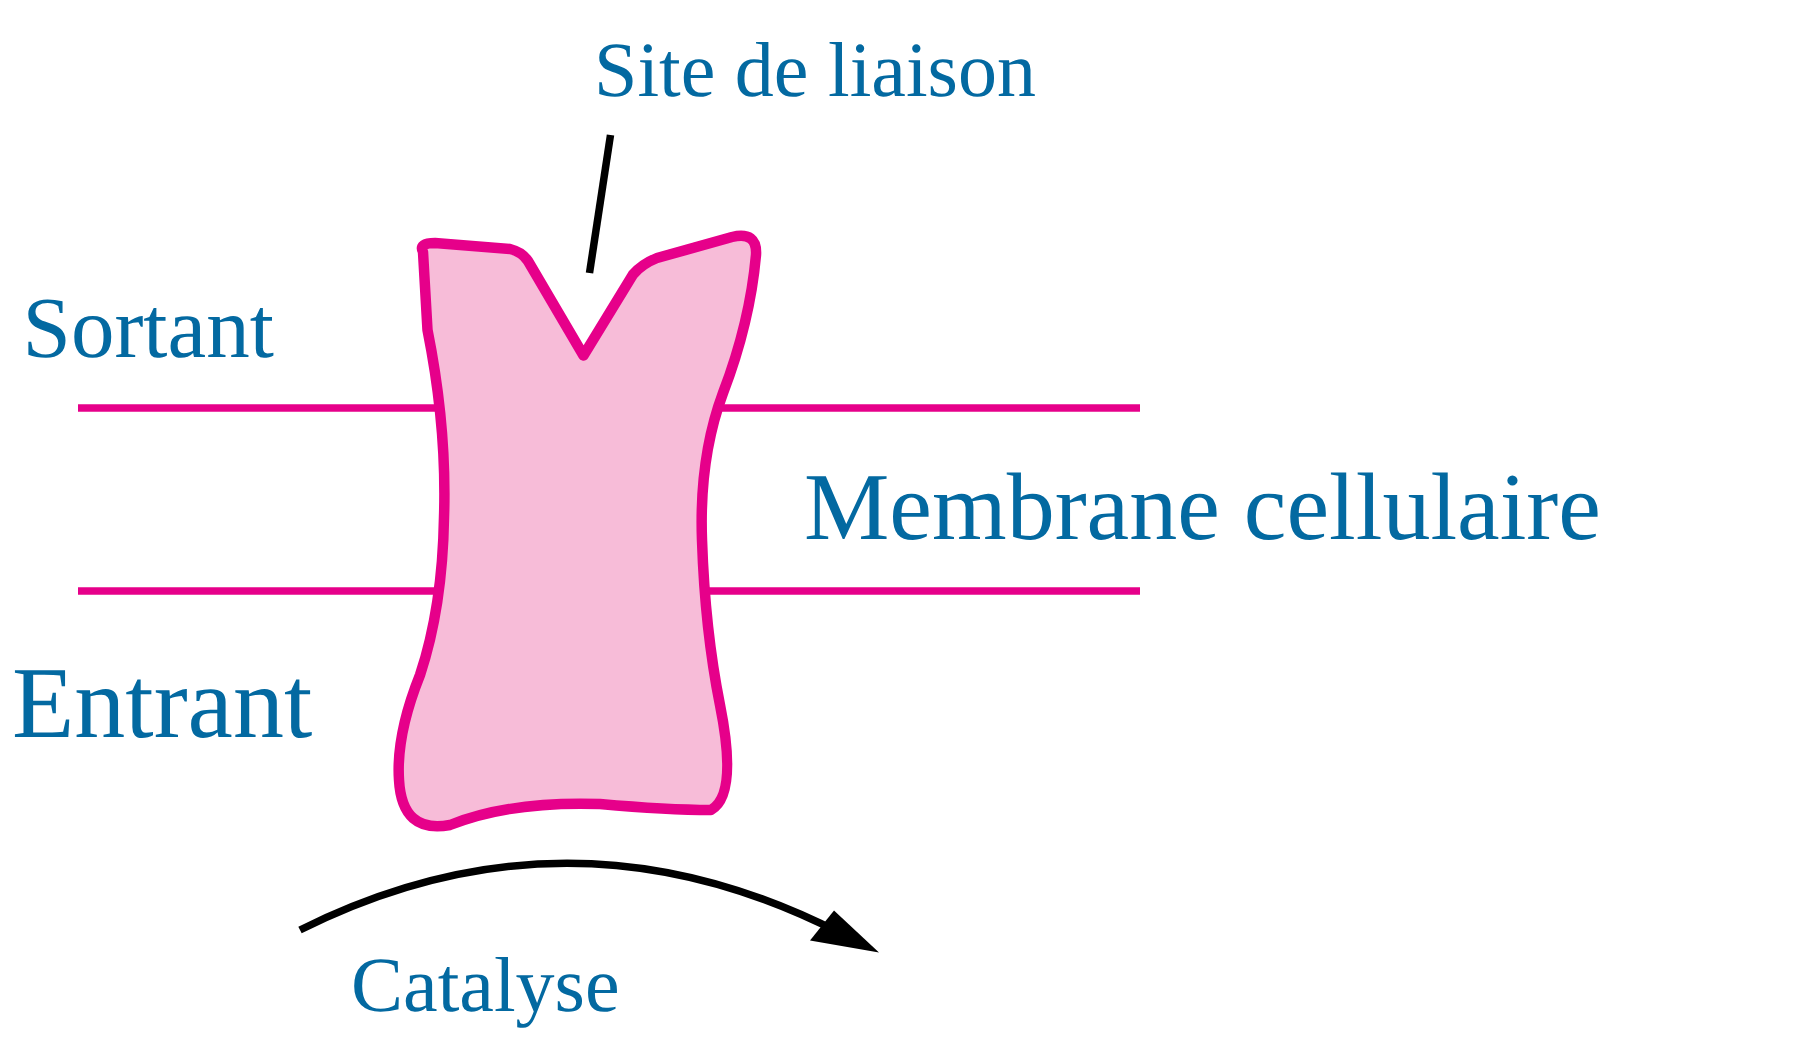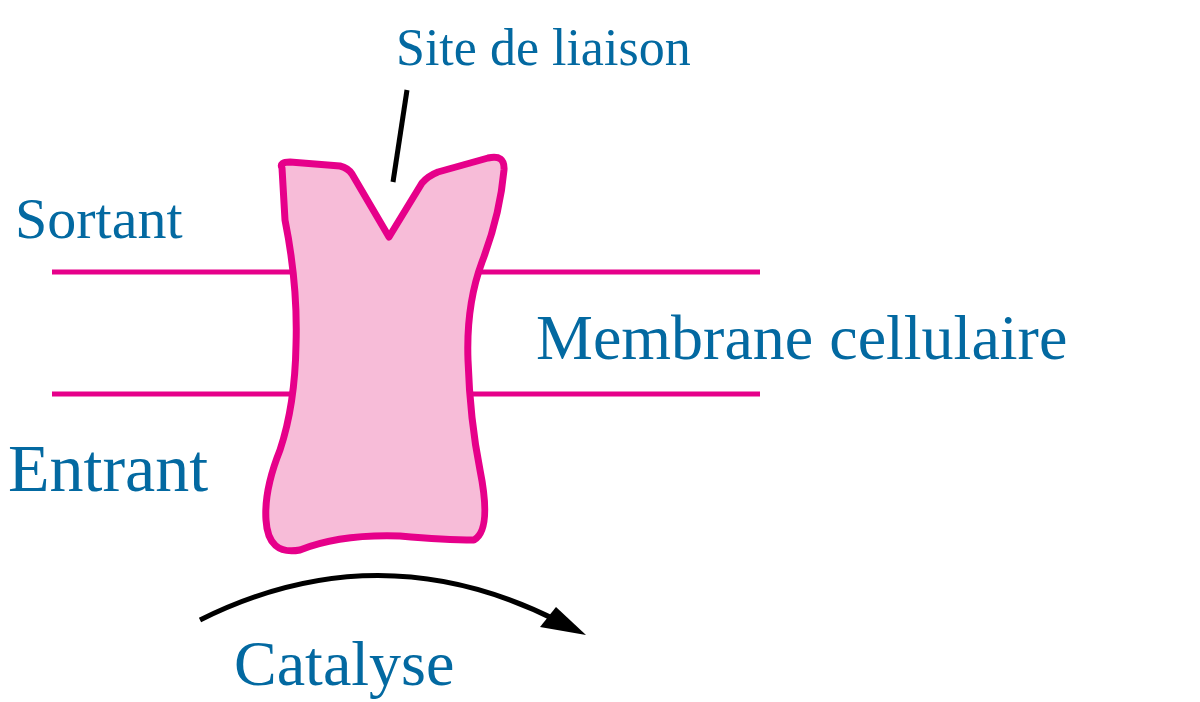--- a/index.html
+++ b/index.html
@@ -41,13 +41,13 @@
   <line x1="407" y1="90" x2="393" y2="182" stroke="#000" stroke-width="5"></line>
 
   <path d="M 200 620 Q 380 530 560 622" fill="none" stroke="#000" stroke-width="5"></path>
   <polygon points="586,635 540,627 556,607" fill="#000"></polygon>
 </svg>
 
 <div class="label" style="left:396px; top:22px; font-size:52px;">Site de liaison</div>
 <div class="label" style="left:15px; top:190px; font-size:58px;">Sortant</div>
 <div class="label" style="left:536px; top:290px; font-size:64px;margin-top:16px;">Membrane cellulaire</div>
 <div class="label" style="left:8px; top:434px; font-size:68px;">Entrant</div>
-<div class="label" style="left:234px; top:632px; font-size:64px;">Catalyse</div>
+<div class="label" style="left:234px; top:632px; font-size:52px;">Catalyse</div>
 
 </body></html>

